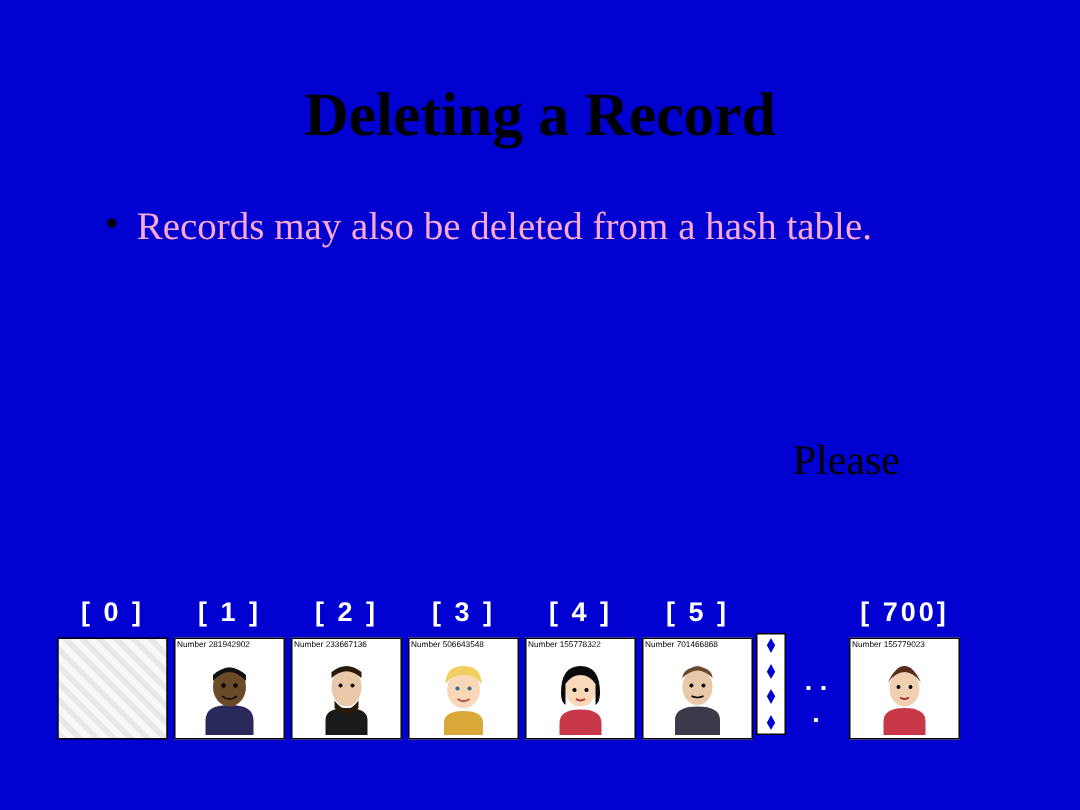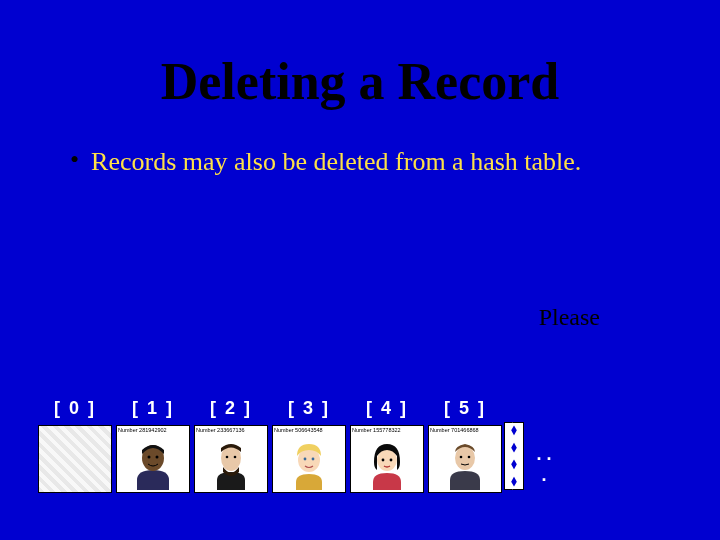--- a/index.html
+++ b/index.html
@@ -7,44 +7,44 @@
     background: #0000d0;
     width: 720px;
     height: 540px;
     font-family: "Times New Roman", Times, serif;
     color: #000;
     overflow: hidden;
     position: relative;
   }
   .title {
     text-align: center;
-    font-size: 52px;
+    font-size: 41px;
     color: #000;
     padding-top: 52px;
   }
   .bullet-row {
     display: flex;
     align-items: flex-start;
     padding: 36px 70px 0 70px;
   }
   .bullet-dot {
     font-size: 26px;
     line-height: 26px;
     margin-right: 12px;
   }
   .bullet-text {
     font-size: 26px;
-    color: #fde047;
+    color: #f9a8d4;
   }
   .callout {
     position: absolute;
     right: 120px;
-    top: 304px;
+    top: 292px;
     text-align: center;
-    font-size: 24px;
+    font-size: 28px;
     color: #000;
   }
   .array-row {
     position: absolute;
     left: 36px;
     top: 398px;
     display: flex;
     align-items: flex-start;
   }
   .cell {
@@ -221,14 +221,28 @@
     </div>
   </div>
 
   <div class="jag-wrap">
     <div class="jag left"></div>
     <div class="jag right"></div>
   </div>
 
   <div class="ellipsis">. . .</div>
 
+  <div class="cell">
+    <div class="idx">[ 700]</div>
+    <div class="card">
+      <div class="card-label">Number 155779023</div>
+      <svg class="face" width="44" height="50" viewBox="0 0 44 50">
+        <path d="M8 50 L8 41 Q8 32 22 32 Q36 32 36 41 L36 50 Z" fill="#c83848"></path>
+        <ellipse cx="22" cy="19" rx="10" ry="12" fill="#f0d0b0"></ellipse>
+        <path d="M11 15 Q16 4 22 4 Q28 4 33 15 Q28 8 22 8 Q16 8 11 15 Z" fill="#5a2a1a"></path>
+        <circle cx="18" cy="18" r="1.3" fill="#000"></circle>
+          <circle cx="26" cy="18" r="1.3" fill="#000"></circle>
+        <path d="M19 25 Q22 27 25 25" stroke="#a03030" stroke-width="1.2" fill="none"></path>
+      </svg>
+    </div>
+  </div>
 
 </div>
 
 </body></html>

